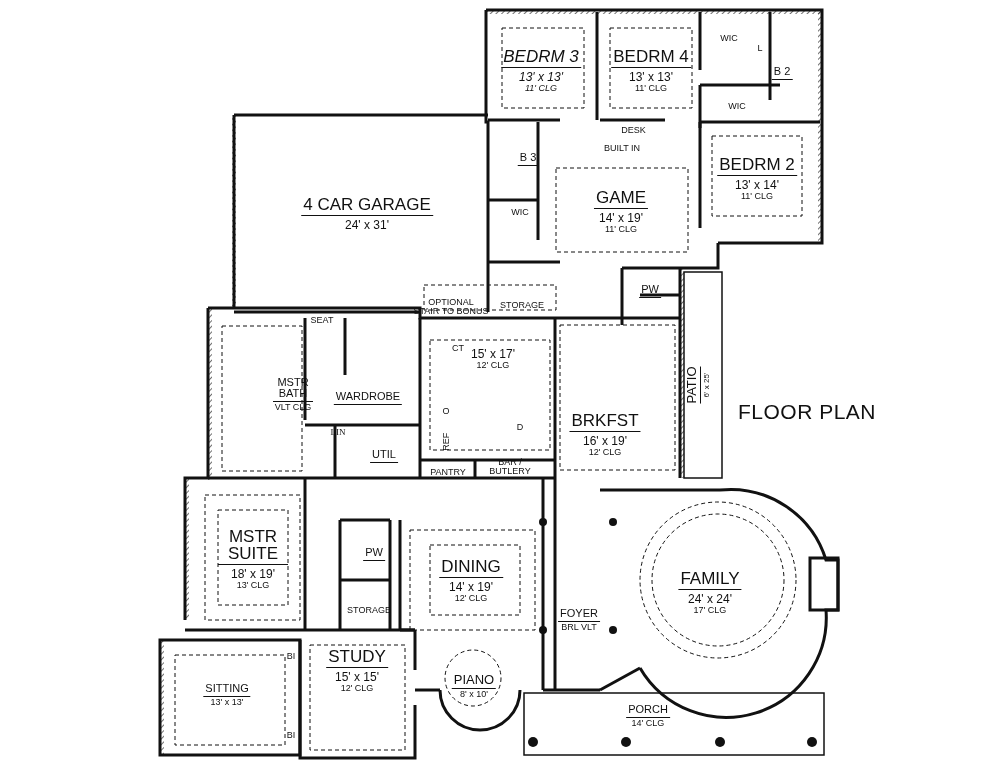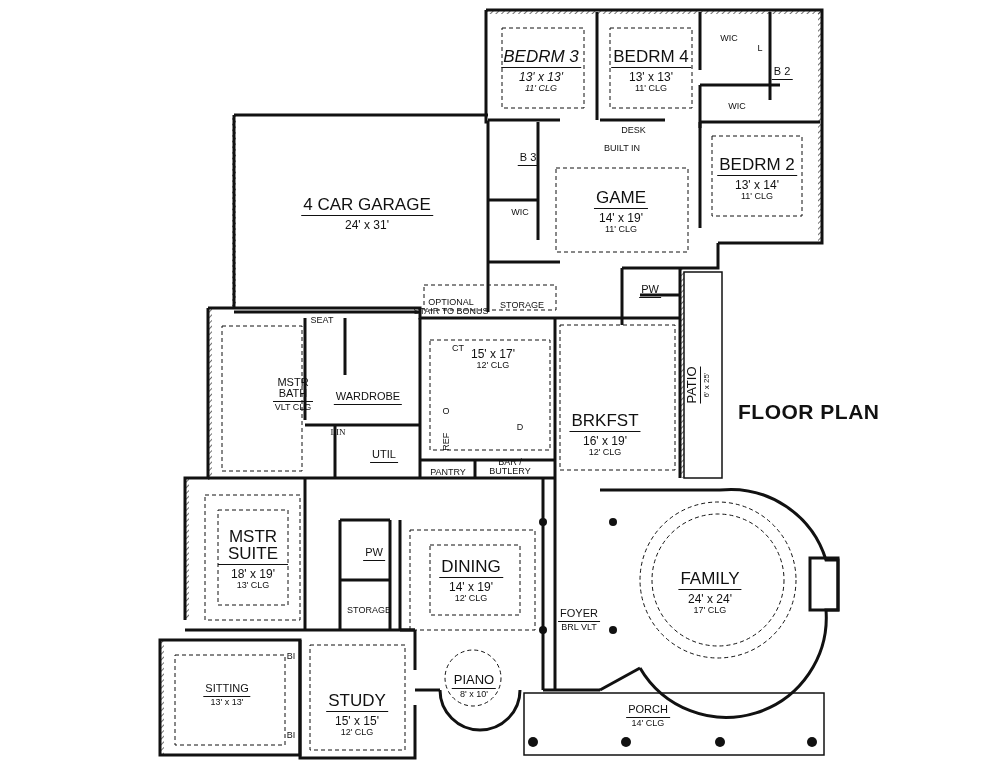--- a/index.html
+++ b/index.html
@@ -6,21 +6,21 @@
   body{width:1000px;height:773px;position:relative;overflow:hidden;font-family:"Liberation Sans",sans-serif;color:#111;}
   svg.plan{position:absolute;left:0;top:0;}
   .lbl{position:absolute;text-align:center;line-height:1;white-space:nowrap;transform:translateX(-50%);}
   .lbl .name{display:inline-block;border-bottom:1.5px solid #111;padding:0 2px 2px;}
   .big .name{font-size:17px;}
   .med .name{font-size:11px;}
   .sm .name{font-size:13px;}
   .lbl .dim{display:block;font-size:12px;margin-top:3px;}
   .lbl .clg{display:block;font-size:9px;margin-top:1px;}
   .tiny{position:absolute;font-size:9px;line-height:1.05;text-align:center;transform:translateX(-50%);white-space:nowrap;}
-  .title{position:absolute;left:738px;top:400px;font-size:21px;letter-spacing:0.5px;font-weight:bold;}
+  .title{position:absolute;left:738px;top:400px;font-size:21px;letter-spacing:0.5px;}
   .patio{position:absolute;left:697px;top:385px;transform:translate(-50%,-50%) rotate(-90deg);text-align:center;white-space:nowrap;line-height:1;}
   .patio .name{font-size:13px;border-bottom:1.5px solid #111;padding-bottom:2px;display:inline-block;}
   .patio .dim{display:block;font-size:8px;margin-top:2px;}
 </style>
 </head>
 <body>
 
 <svg class="plan" width="1000" height="773" viewBox="0 0 1000 773">
   <defs>
     <pattern id="hatch" width="4" height="4" patternUnits="userSpaceOnUse" patternTransform="rotate(45)">
@@ -220,21 +220,21 @@
 </div>
 <div class="lbl big" style="left:710px;top:570px;">
   <span class="name">FAMILY</span>
   <span class="dim">24' x 24'</span>
   <span class="clg">17' CLG</span>
 </div>
 <div class="lbl med" style="left:227px;top:679px;">
   <span class="name">SITTING</span>
   <span class="clg">13' x 13'</span>
 </div>
-<div class="lbl big" style="left:357px;top:692px;text-align:center;">
+<div class="lbl big" style="left:357px;top:648px;text-align:center;">
   <span class="name">STUDY</span>
   <span class="dim">15' x 15'</span>
   <span class="clg">12' CLG</span>
 </div>
 <div class="tiny" style="left:291px;top:652px;">BI</div>
 <div class="tiny" style="left:291px;top:731px;">BI</div>
 <div class="lbl sm" style="left:474px;top:671px;">
   <span class="name">PIANO</span>
   <span class="clg">8' x 10'</span>
 </div>

